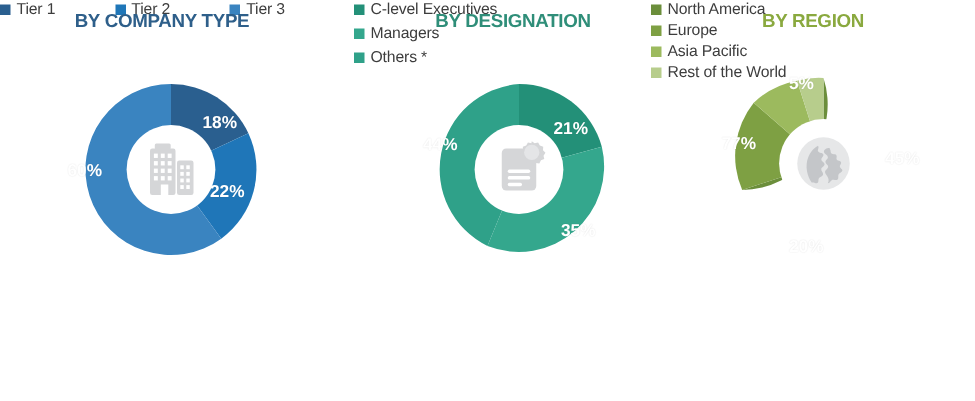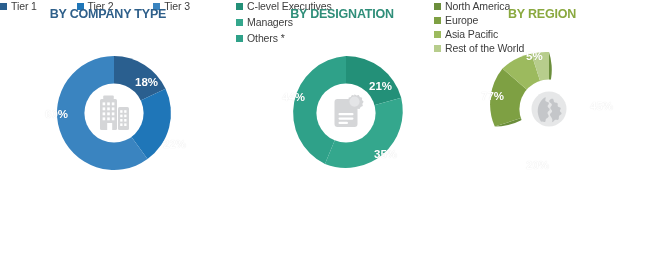--- a/index.html
+++ b/index.html
@@ -148,21 +148,21 @@
             <rect x="33.2" y="24.6" width="2.3" height="2.6"></rect>
             <rect x="29.2" y="29" width="2.3" height="2.6"></rect>
             <rect x="33.2" y="29" width="2.3" height="2.6"></rect>
             <rect x="29.2" y="33.4" width="2.3" height="2.6"></rect>
             <rect x="33.2" y="33.4" width="2.3" height="2.6"></rect>
           </g>
         </svg>
       </div>
 
       <div class="slice-label" style="left:106px; top:48px;">18%</div>
-      <div class="slice-label" style="left:134px; top:94px;margin-top:16px;">22%</div>
+      <div class="slice-label" style="left:111px; top:94px;">22%</div>
       <div class="slice-label" style="left:16px; top:80px;">60%</div>
     </div>
 
     <div id="legend-company">
       <div class="legend-row">
         <span class="legend-swatch" style="background:#2a5f8f"></span>
         <span class="legend-text">Tier 1</span>
       </div>
       <div class="legend-row">
         <span class="legend-swatch" style="background:#1f76b8"></span>

